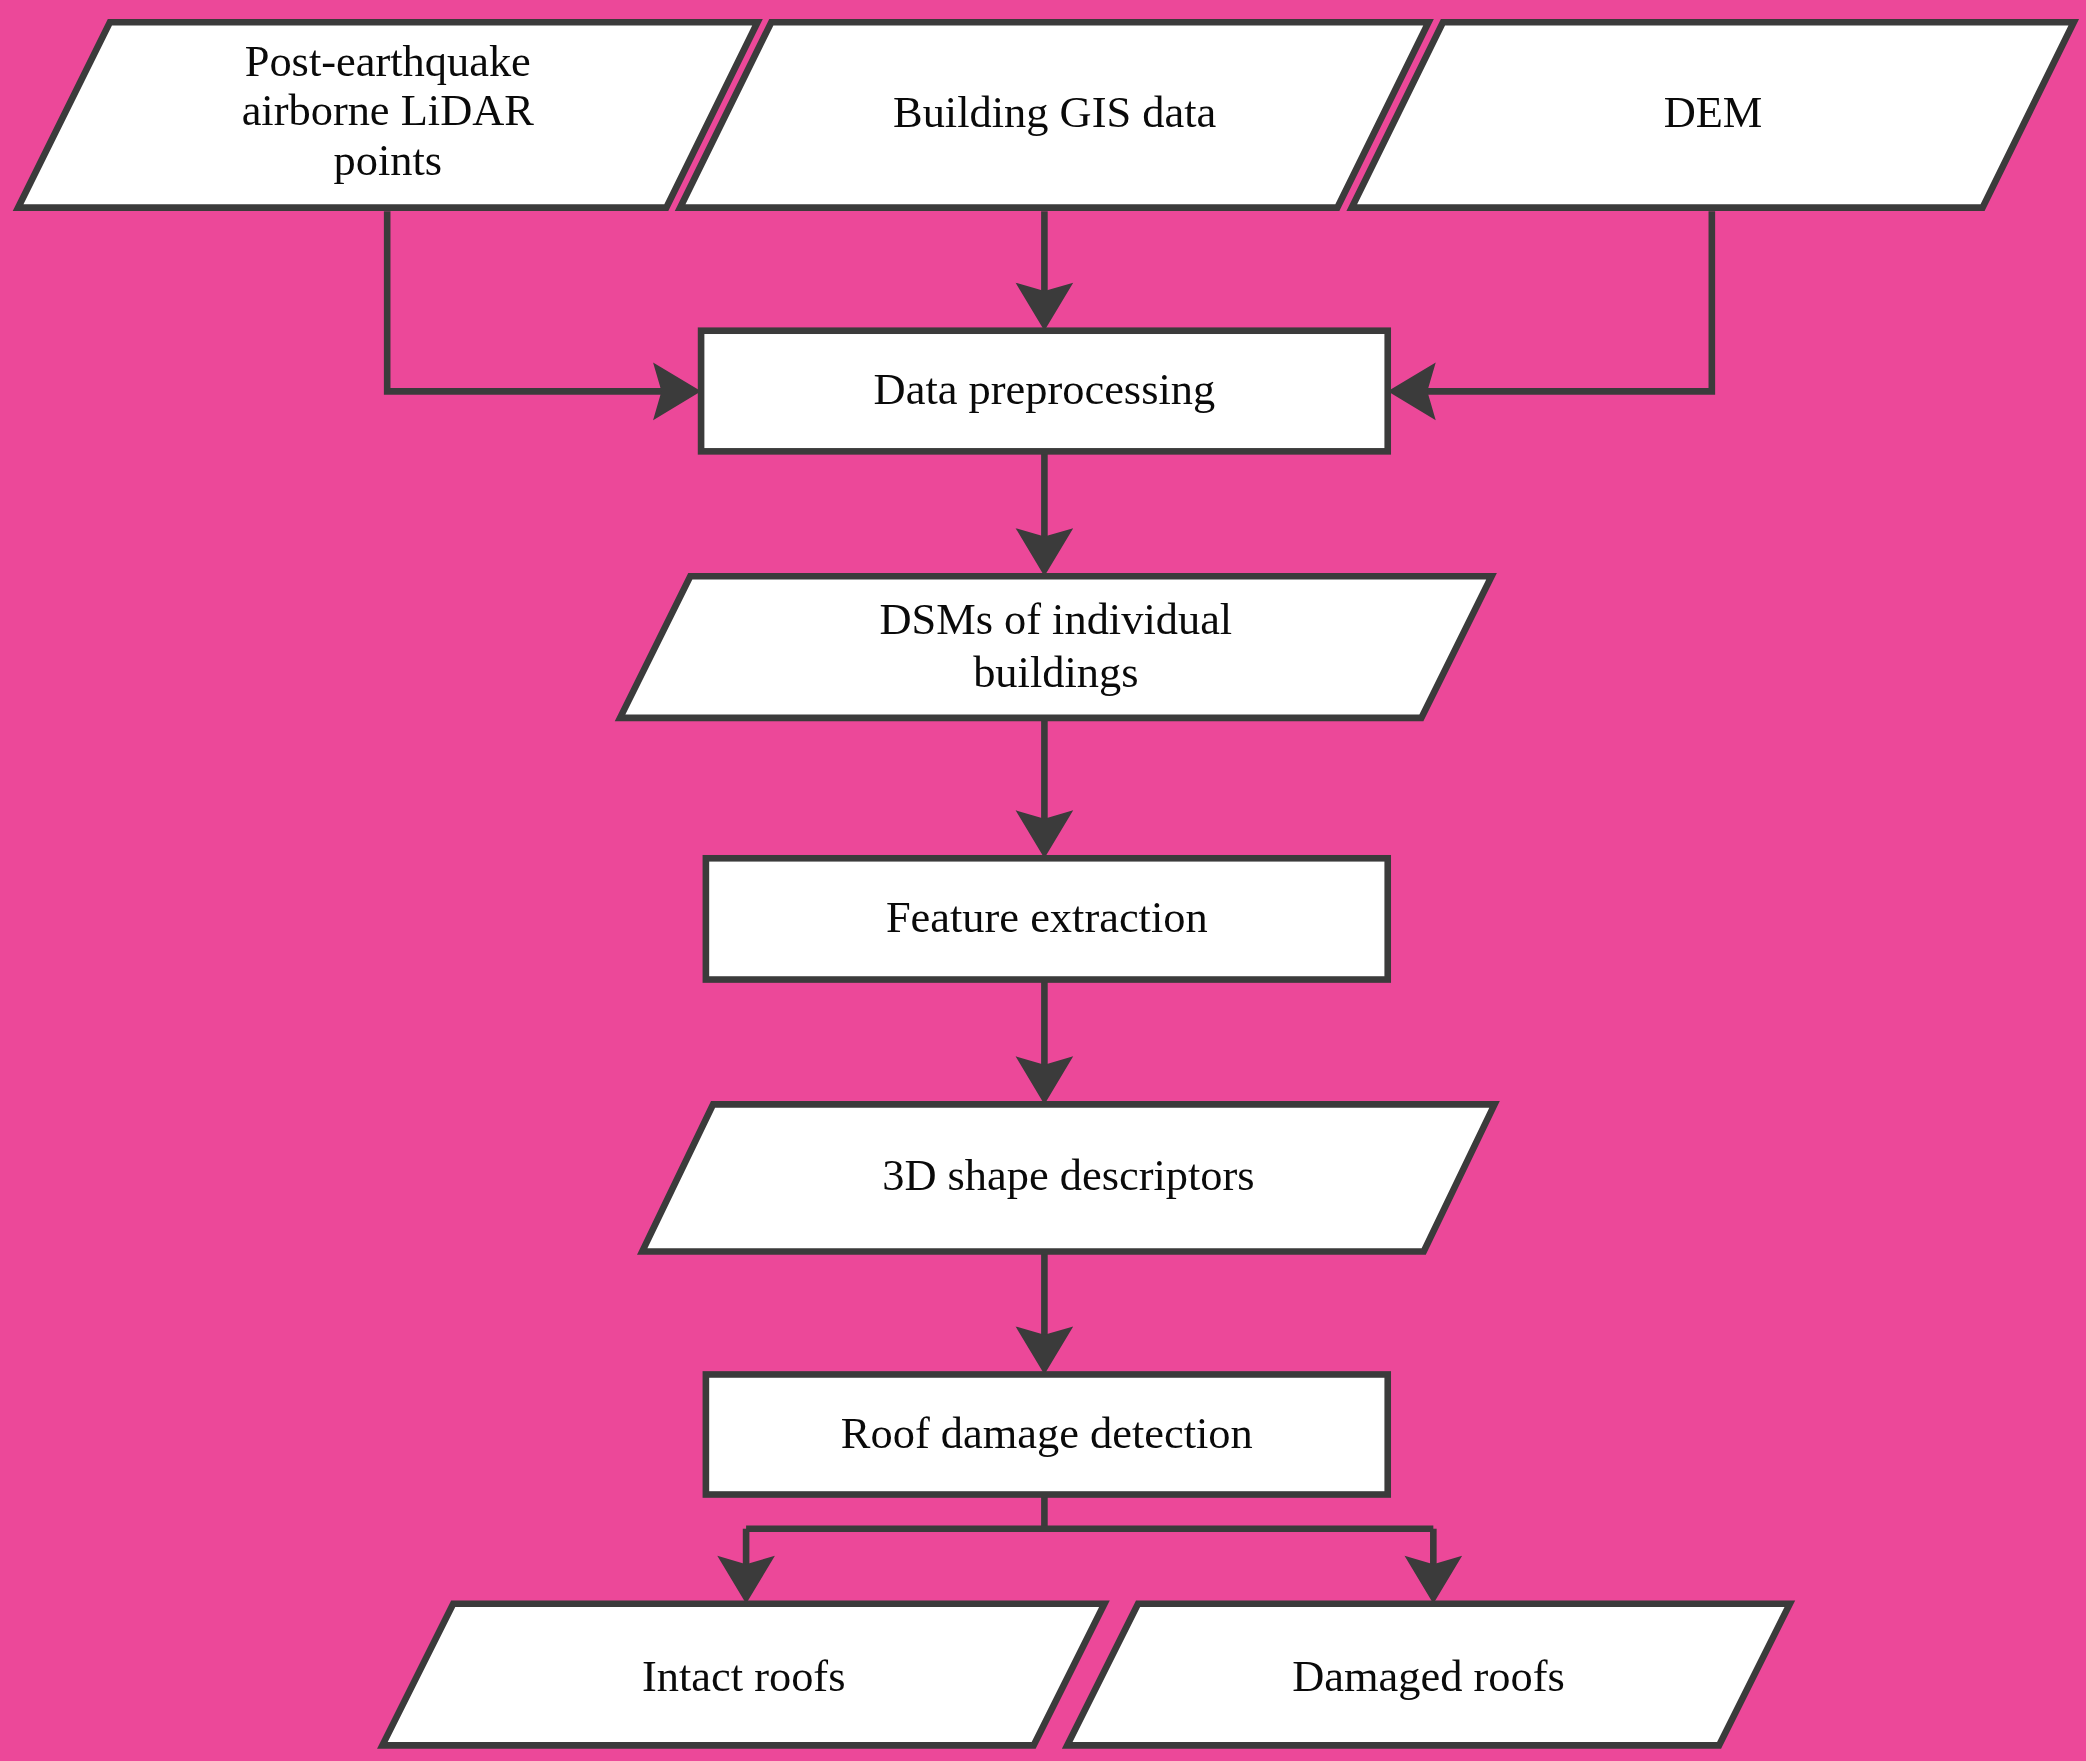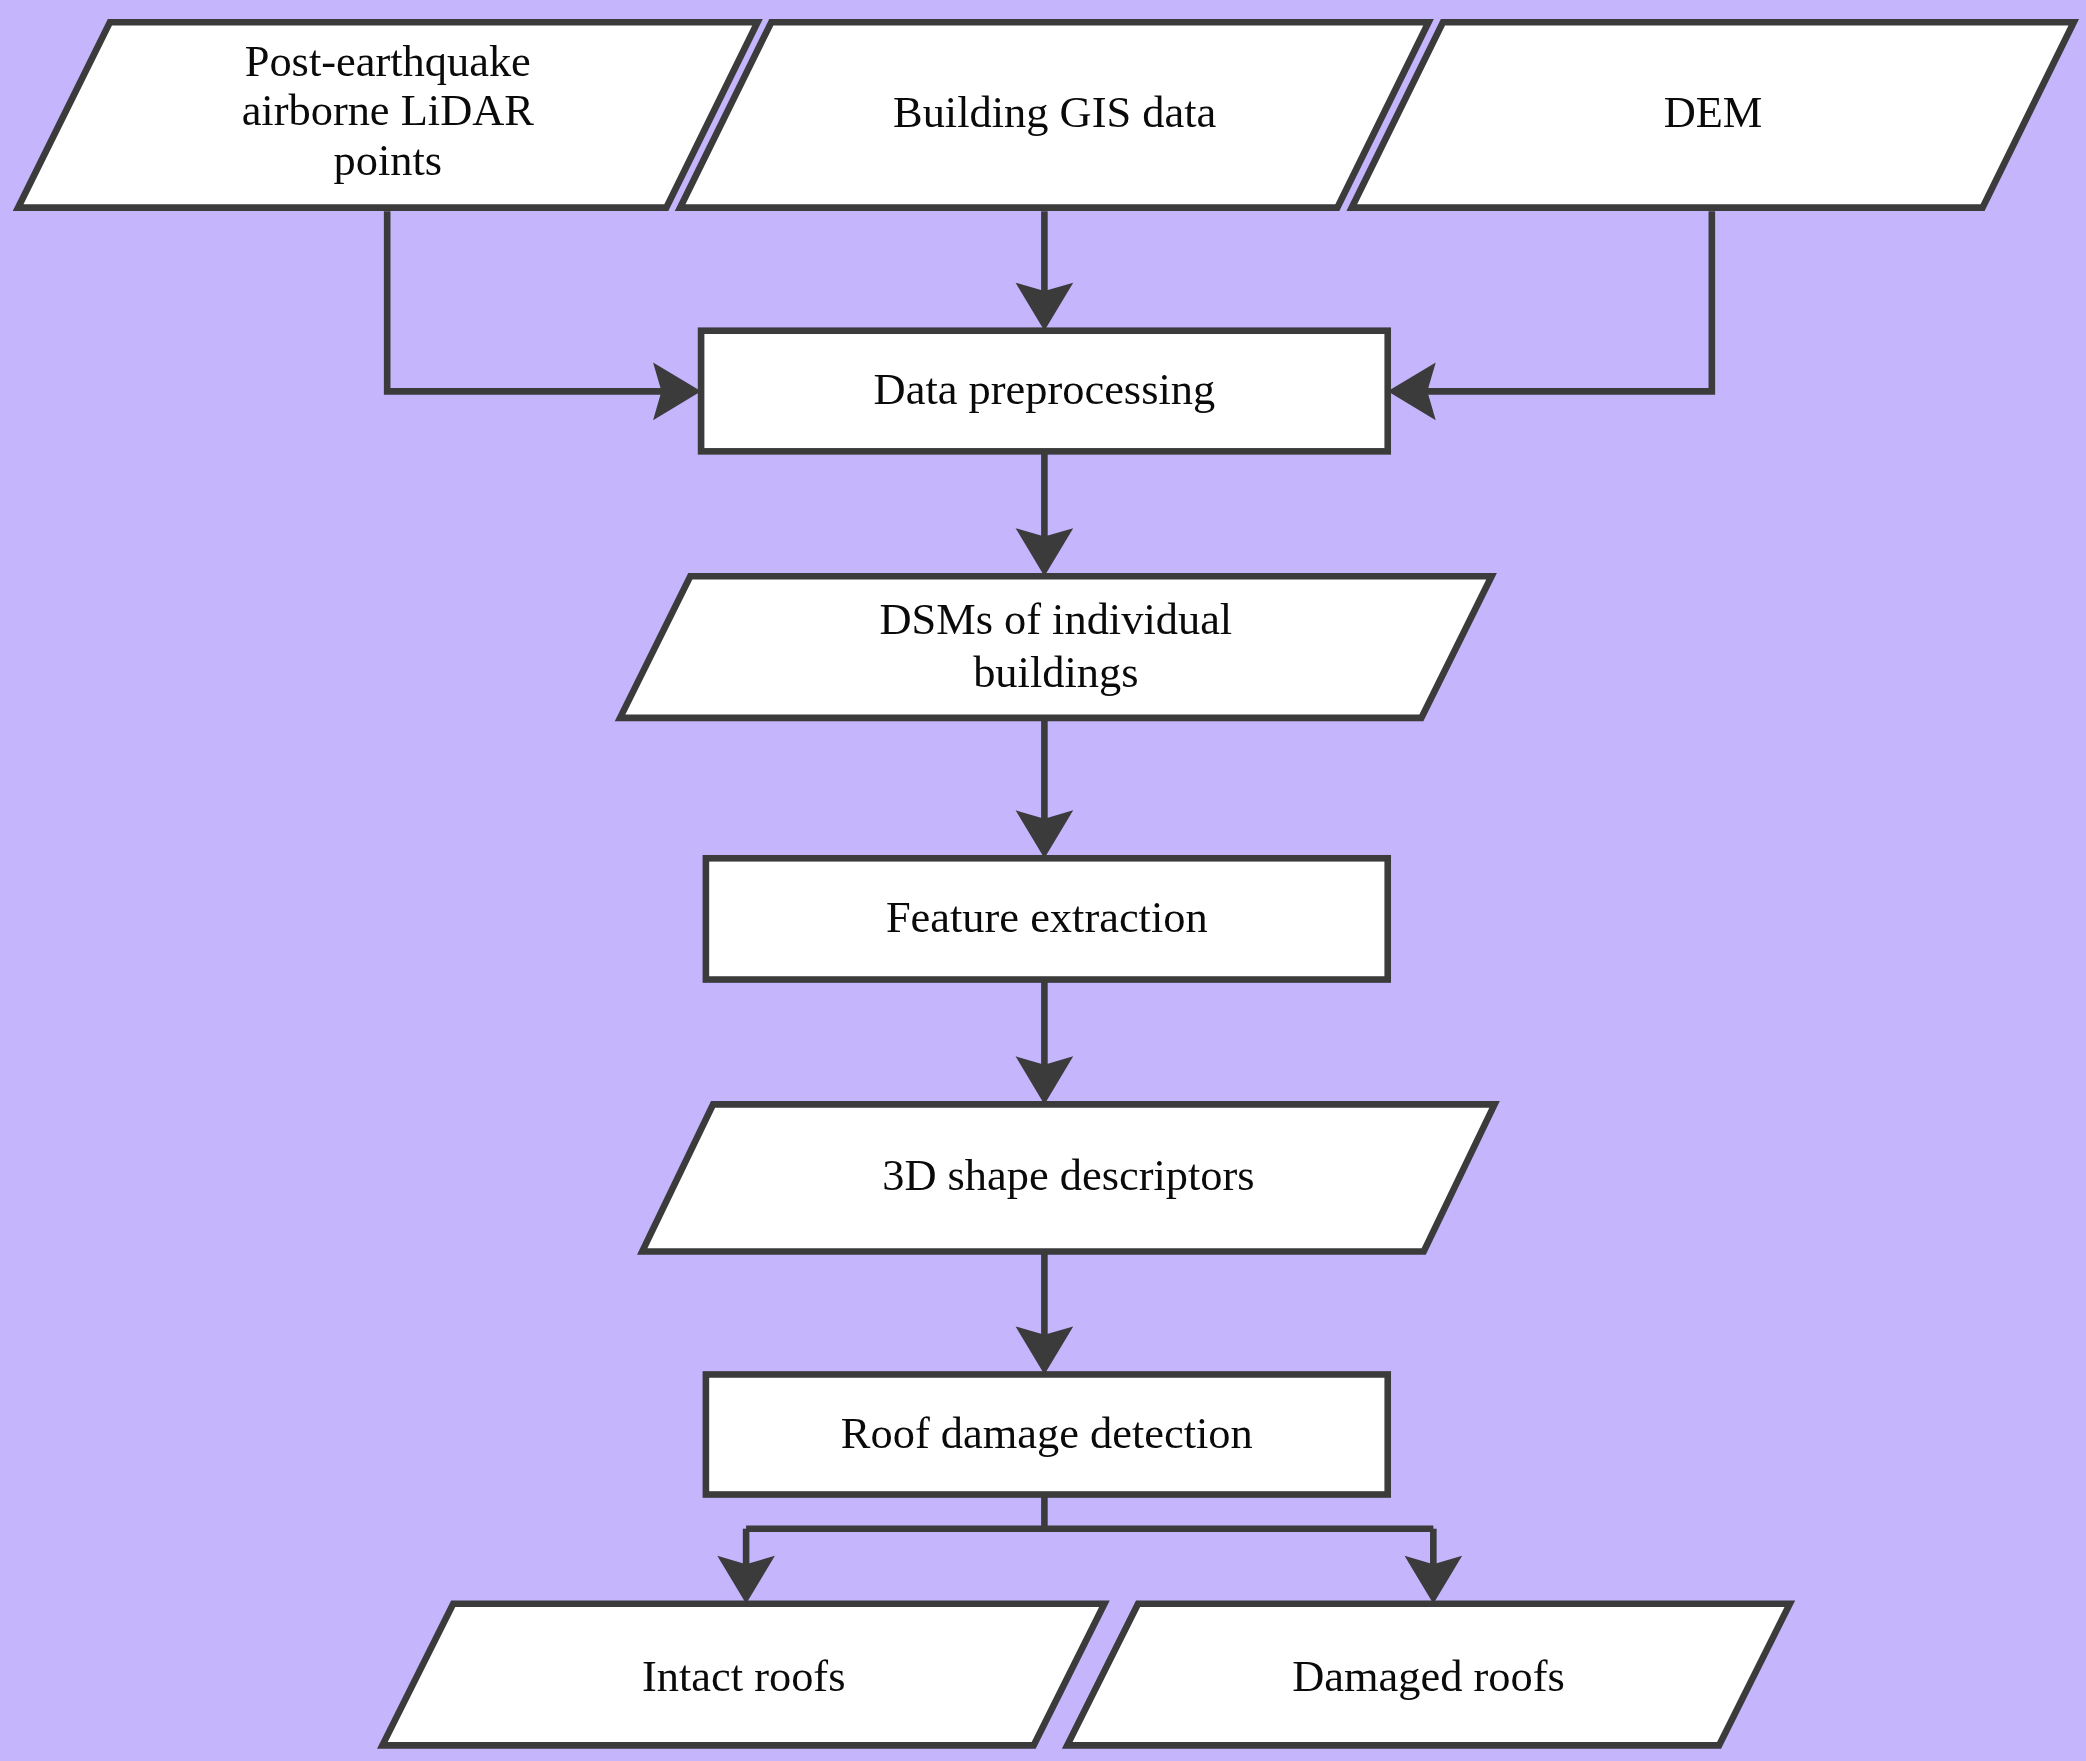--- a/index.html
+++ b/index.html
@@ -10,21 +10,21 @@
   body {
     width: 2087px;
     height: 1761px;
     font-family: "Liberation Serif", "DejaVu Serif", serif;
     overflow: hidden;
   }
   #flowchart-root {
     position: relative;
     width: 2087px;
     height: 1761px;
-    background: #c4b5fd;
+    background: #ec4899;
   }
   svg#flow-svg {
     position: absolute;
     top: 0;
     left: 0;
     width: 2087px;
     height: 1761px;
     display: block;
   }
   .node-shape {

